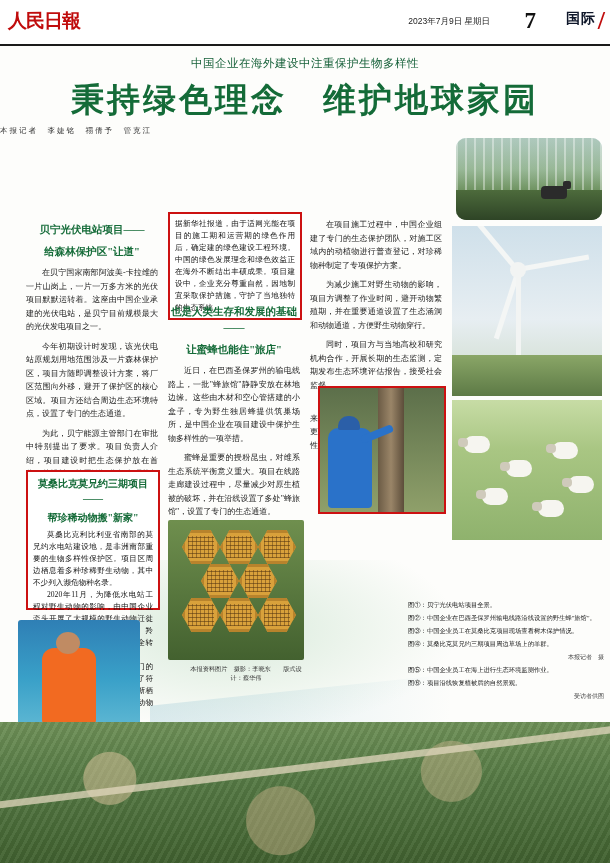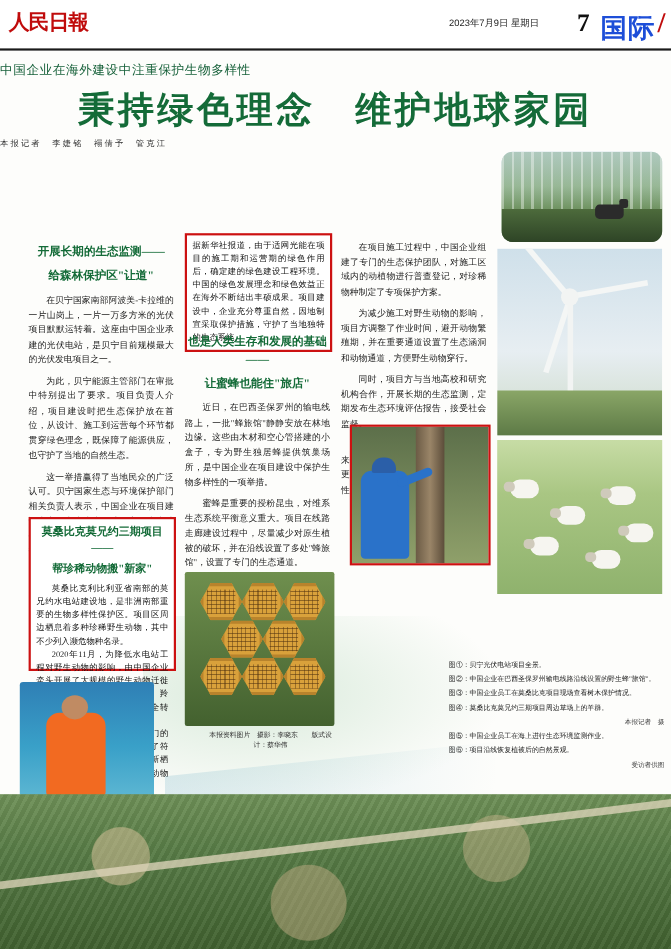--- a/index.html
+++ b/index.html
@@ -38,32 +38,32 @@
     font-size: 8.5px; color: #222;
     font-family: "Liberation Sans", sans-serif;
   }
   .page-num {
     position: absolute; right: 74px; top: 8px;
     font-size: 23px; font-weight: bold; color: #111;
     font-family: "Liberation Serif", serif;
   }
   .section-name {
     position: absolute; right: 14px; top: 10px;
-    font-size: 24px; font-weight: bold; color: #1d4ed8;
+    font-size: 14px; font-weight: bold; color: #0f172a;
     letter-spacing: 1px;
   }
   .section-slash {
     position: absolute; right: 5px; top: 6px;
     font-size: 26px; color: #c00c0c; font-weight: bold;
   }
 
   
   .kicker {
     position: absolute; top: 56px; left: 0; width: 610px;
-    text-align: left;
+    text-align: center;
     font-size: 11.5px; color: #17613a; letter-spacing: .5px;
   }
   .headline {
     position: absolute; top: 78px; left: 0; width: 610px;
     text-align: center;
     font-size: 33px; font-weight: bold; color: #146b38;
     letter-spacing: 3px;
     font-family: "Liberation Serif", serif;
   }
   .byline {
@@ -299,23 +299,24 @@
   <div class="byline">本报记者　李婕铭　禤倩予　管克江</div>
 
   <div class="photo hero-photo">
     <div class="trees"></div>
     <div class="ground"></div>
     <div class="animal"></div>
   </div>
 
 
   <div class="col" id="col1">
-    <div class="subhead">开展长期的生态监测——</div>
+    <div class="subhead">贝宁光伏电站项目——</div>
     <div class="subhead">给森林保护区"让道"</div>
     <p>在贝宁国家南部阿波美-卡拉维的一片山岗上，一片一万多方米的光伏项目默默运转着。这座由中国企业承建的光伏电站，是贝宁目前规模最大的光伏发电项目之一。</p>
+    <p>今年初期设计时发现，该光伏电站原规划用地范围涉及一片森林保护区，项目方随即调整设计方案，将厂区范围向外移，避开了保护区的核心区域。项目方还结合周边生态环境特点，设置了专门的生态通道。</p>
     <p>为此，贝宁能源主管部门在审批中特别提出了要求。项目负责人介绍，项目建设时把生态保护放在首位，从设计、施工到运营每个环节都贯穿绿色理念，既保障了能源供应，也守护了当地的自然生态。</p>
     <p>这一举措赢得了当地民众的广泛认可。贝宁国家生态与环境保护部门相关负责人表示，中国企业在项目建设中充分考虑生态保护，主动为森林保护区"让道"，这一做法值得肯定和推广。</p>
   </div>
 
   <div class="redbox" id="blurb-a">
     <div>据新华社报道，由于适网光能在项目的施工期和运营期的绿色作用后，确定建的绿色建设工程环境。中国的绿色发展理念和绿色效益正在海外不断结出丰硕成果。项目建设中，企业充分尊重自然，因地制宜采取保护措施，守护了当地独特的生态系统。</div>
   </div>
 
   <div class="col" id="col2" style="top:300px;">
     <div class="subhead">也是人类生存和发展的基础——</div>

